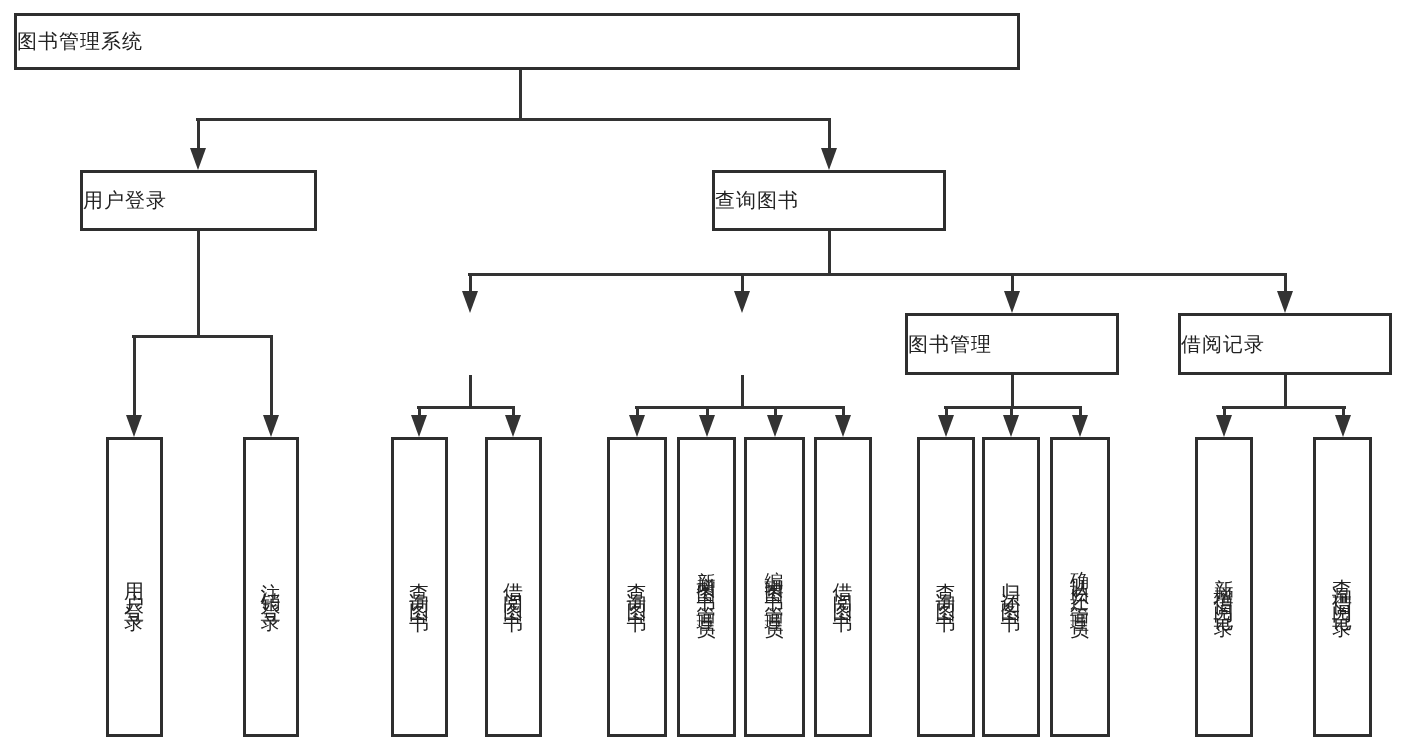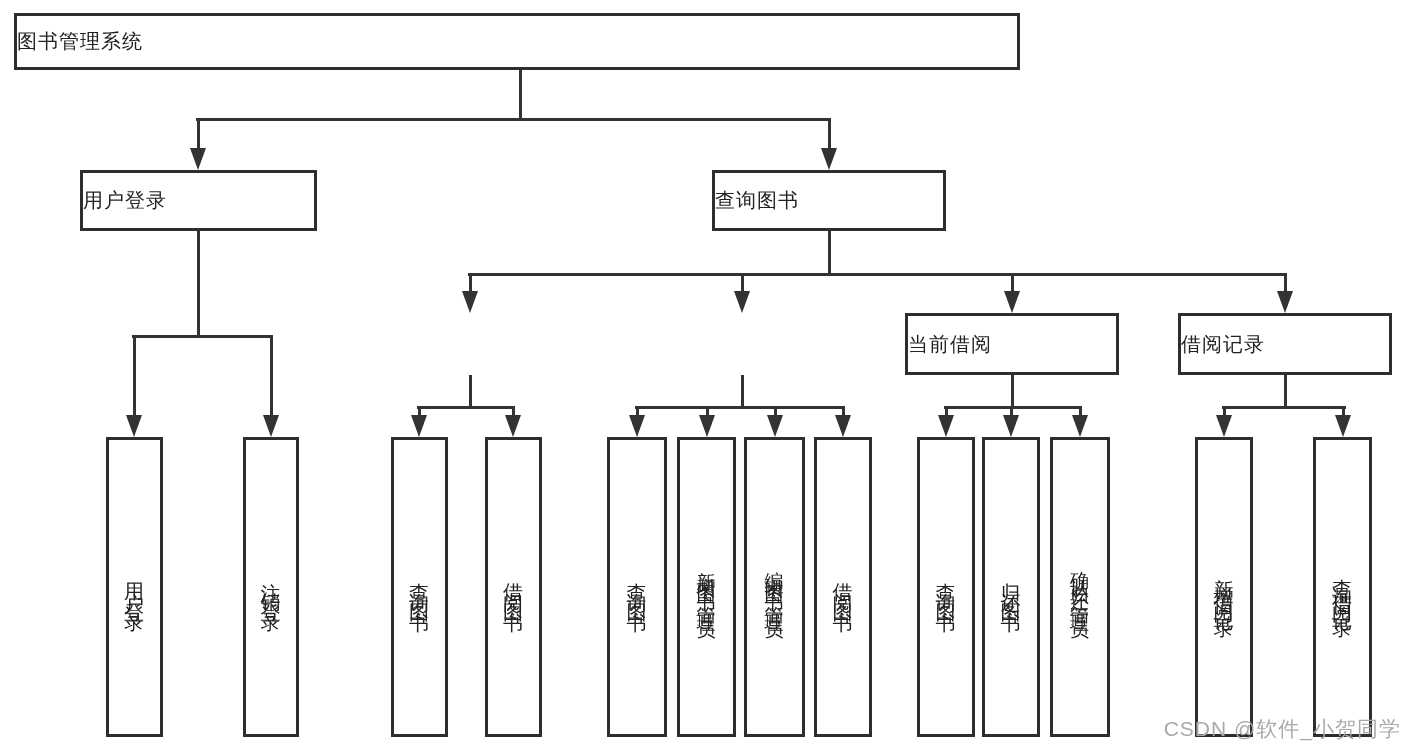--- a/index.html
+++ b/index.html
@@ -126,21 +126,21 @@
   </div>
 
   <div class="nbox" style="left:80px;top:170px;width:237px;height:61px;">
     <span>用户登录</span>
   </div>
   <div class="nbox" style="left:712px;top:170px;width:234px;height:61px;">
     <span>查询图书</span>
   </div>
 
   <div class="nbox" style="left:905px;top:313px;width:214px;height:62px;">
-    <span>当前借阅</span>
+    <span>图书管理</span>
   </div>
   <div class="nbox" style="left:1178px;top:313px;width:214px;height:62px;">
     <span>借阅记录</span>
   </div>
 
   <div class="vbox" style="left:106px;width:57px;">
     <span class="vtext">用户登录</span>
   </div>
   <div class="vbox" style="left:243px;width:56px;">
     <span class="vtext">注销登录</span>
@@ -176,15 +176,14 @@
     <span class="vtext" style="letter-spacing:7px;">确认归还（管理员）</span>
   </div>
 
   <div class="vbox" style="left:1195px;width:58px;">
     <span class="vtext" style="letter-spacing:8px;">新增借阅记录</span>
   </div>
   <div class="vbox" style="left:1313px;width:59px;">
     <span class="vtext" style="letter-spacing:8px;">查询借阅记录</span>
   </div>
 
-  <div class="watermark">CSDN @软件_小贺同学</div>
 
 </div>
 
 </body></html>

